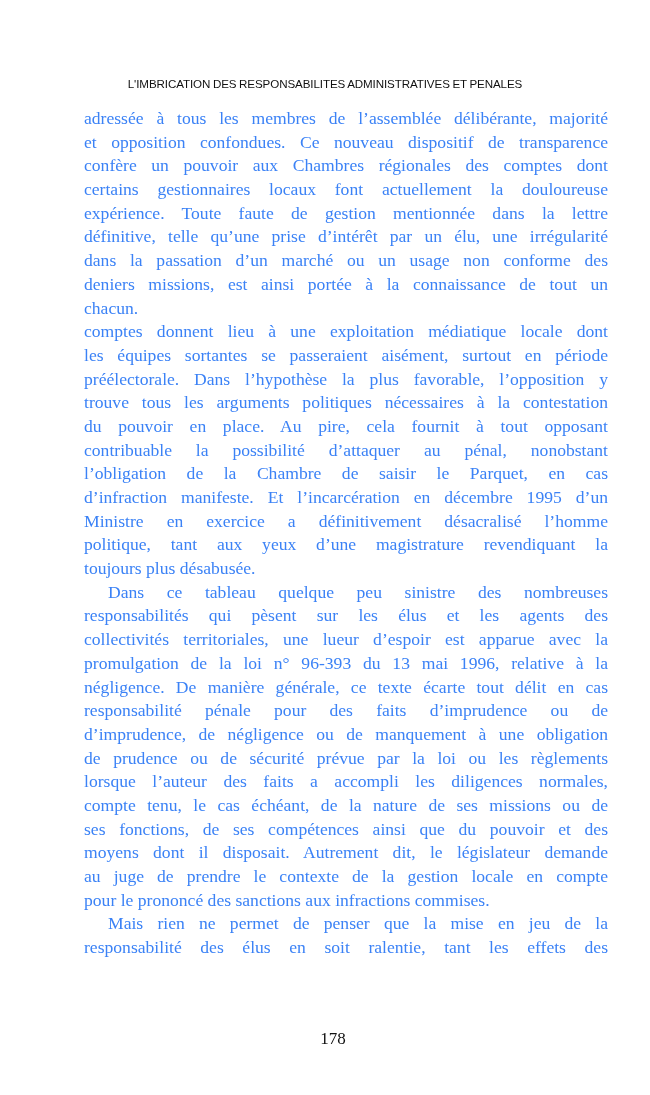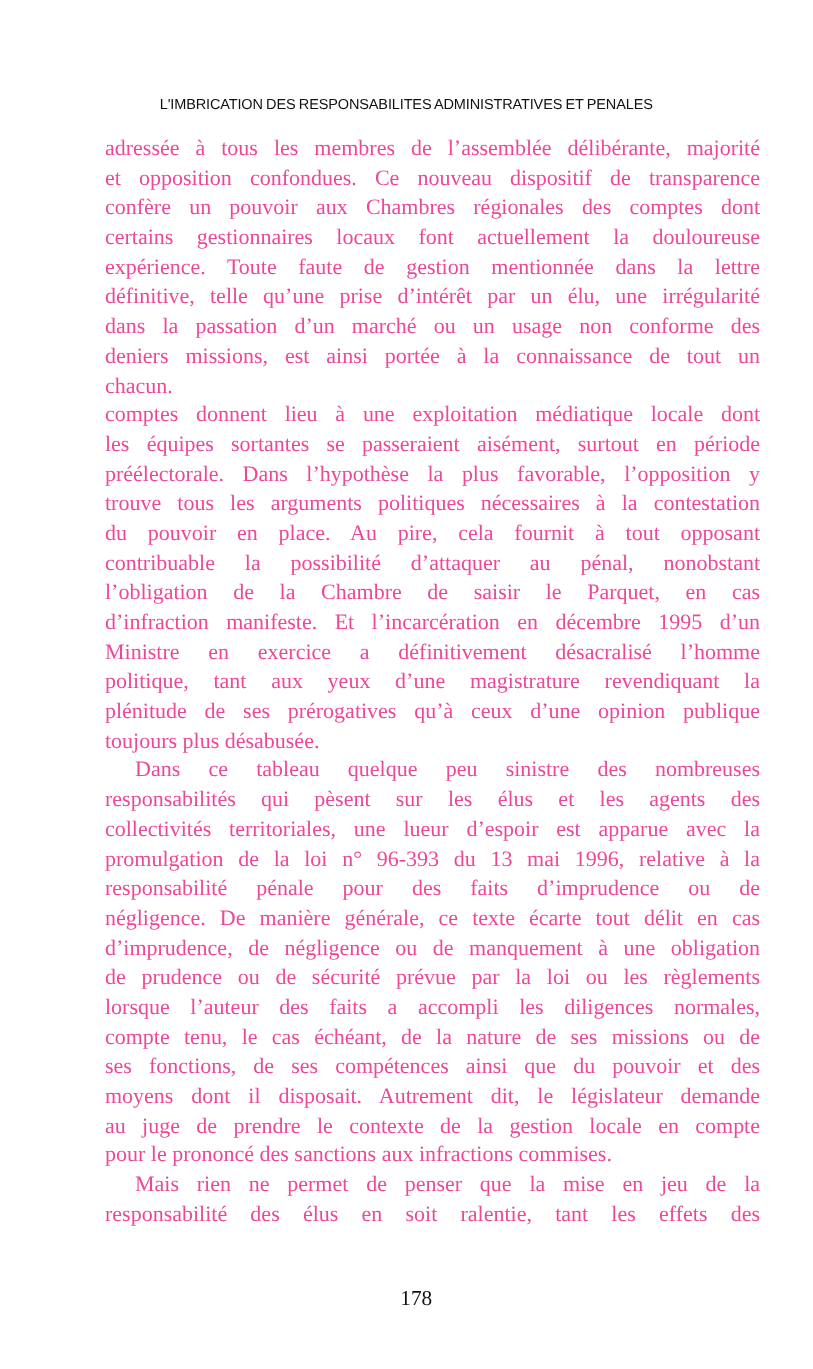--- a/index.html
+++ b/index.html
@@ -5,21 +5,21 @@
   html, body { margin: 0; padding: 0; background: #ffffff; }
   body { width: 650px; height: 1095px; position: relative; overflow: hidden; }
   .page { position: absolute; left: 0; top: 16px; width: 650px; height: 1089px; background: #fff; }
   .running-head {
     position: absolute; top: 61px; left: 0; width: 650px; text-align: center;
     font-family: "Liberation Sans", sans-serif; font-size: 11.6px; color: #111;
     letter-spacing: -0.1px; word-spacing: -0.5px;
   }
   .body-text {
     position: absolute; left: 84px; top: 91px; width: 524px;
-    font-family: "Liberation Serif", serif; font-size: 17.6px; color: #ec4899;
+    font-family: "Liberation Serif", serif; font-size: 17.6px; color: #3b82f6;
   }
   .line {
     display: block; height: 23.7px; line-height: 23.7px;
     text-align: justify; text-align-last: justify; white-space: nowrap;
   }
   .line.last { text-align-last: left; }
   .line.indent { text-indent: 24px; }
   .para { margin: 0; }
   .folio {
     position: absolute; top: 1013px; left: 0; width: 666px; text-align: center;
@@ -50,31 +50,30 @@
       <span class="line">comptes donnent lieu à une exploitation médiatique locale dont</span>
       <span class="line">les équipes sortantes se passeraient aisément, surtout en période</span>
       <span class="line">préélectorale. Dans l’hypothèse la plus favorable, l’opposition y</span>
       <span class="line">trouve tous les arguments politiques nécessaires à la contestation</span>
       <span class="line">du pouvoir en place. Au pire, cela fournit à tout opposant</span>
       <span class="line">contribuable la possibilité d’attaquer au pénal, nonobstant</span>
       <span class="line">l’obligation de la Chambre de saisir le Parquet, en cas</span>
       <span class="line">d’infraction manifeste. Et l’incarcération en décembre 1995 d’un</span>
       <span class="line">Ministre en exercice a définitivement désacralisé l’homme</span>
       <span class="line">politique, tant aux yeux d’une magistrature revendiquant la</span>
-      <span class="line">plénitude de ses prérogatives qu’à ceux d’une opinion publique</span>
       <span class="line last">toujours plus désabusée.</span>
     </div>
 
     <div class="para">
       <span class="line indent">Dans ce tableau quelque peu sinistre des nombreuses</span>
       <span class="line">responsabilités qui pèsent sur les élus et les agents des</span>
       <span class="line">collectivités territoriales, une lueur d’espoir est apparue avec la</span>
       <span class="line">promulgation de la loi n° 96-393 du 13 mai 1996, relative à la</span>
+      <span class="line">négligence. De manière générale, ce texte écarte tout délit en cas</span>
       <span class="line">responsabilité pénale pour des faits d’imprudence ou de</span>
-      <span class="line">négligence. De manière générale, ce texte écarte tout délit en cas</span>
       <span class="line">d’imprudence, de négligence ou de manquement à une obligation</span>
       <span class="line">de prudence ou de sécurité prévue par la loi ou les règlements</span>
       <span class="line">lorsque l’auteur des faits a accompli les diligences normales,</span>
       <span class="line">compte tenu, le cas échéant, de la nature de ses missions ou de</span>
       <span class="line">ses fonctions, de ses compétences ainsi que du pouvoir et des</span>
       <span class="line">moyens dont il disposait. Autrement dit, le législateur demande</span>
       <span class="line">au juge de prendre le contexte de la gestion locale en compte</span>
       <span class="line last">pour le prononcé des sanctions aux infractions commises.</span>
     </div>
 

